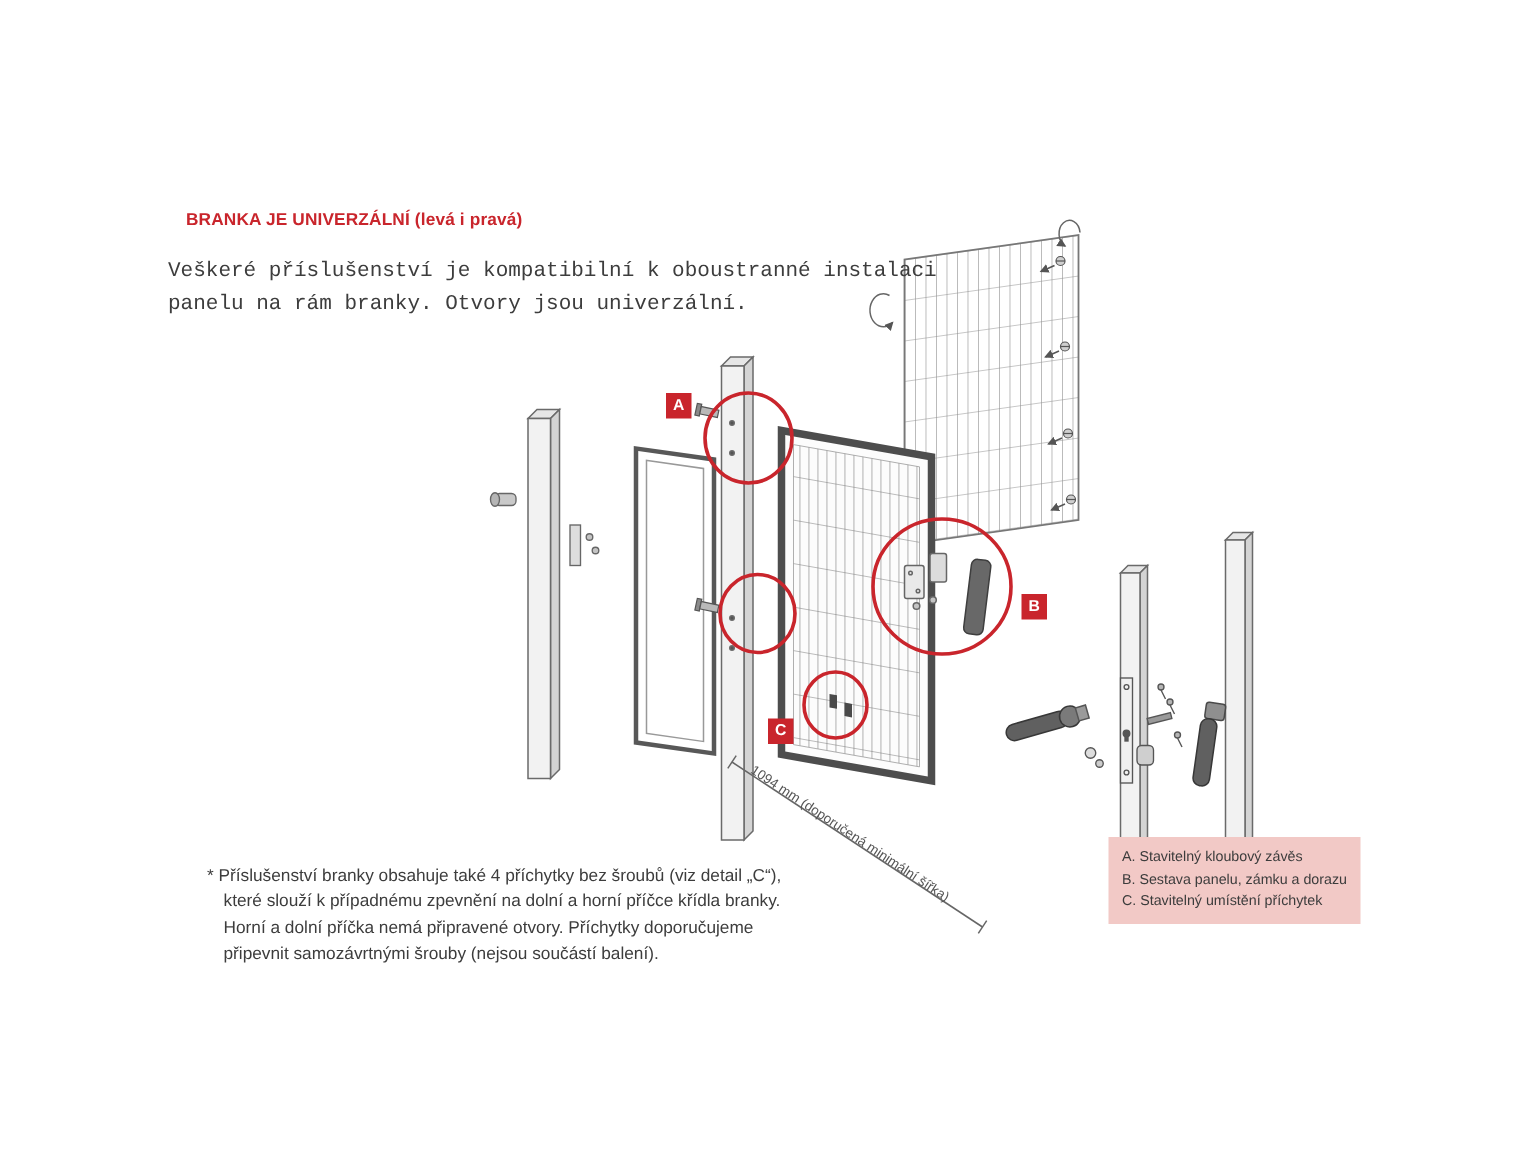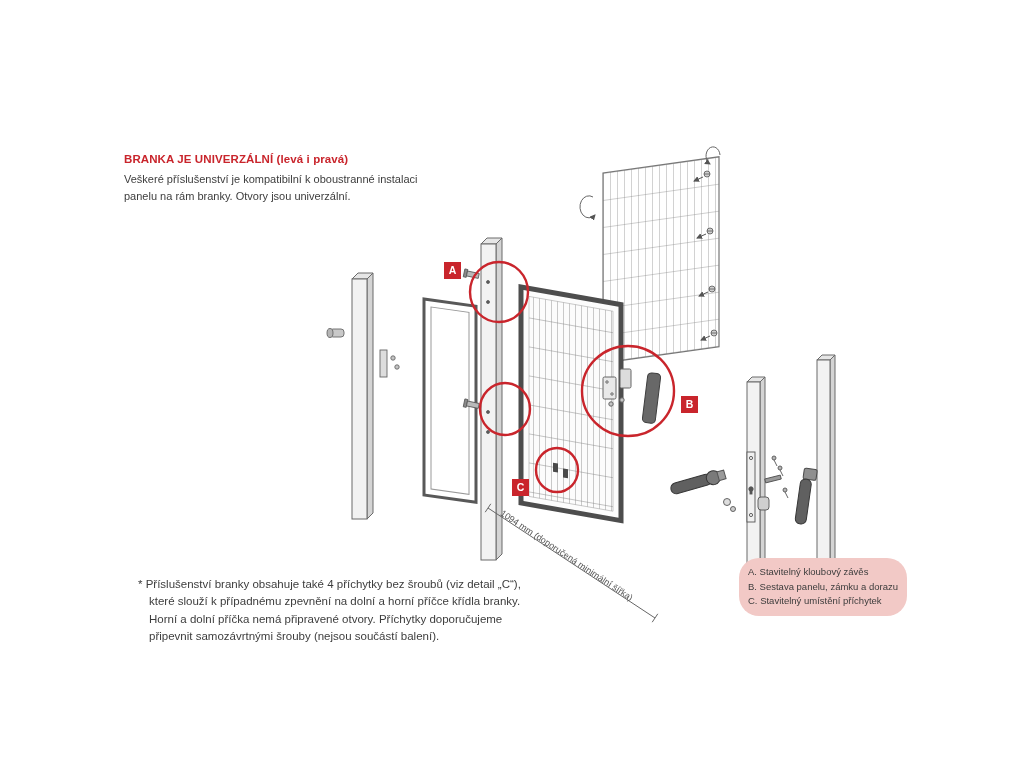--- a/index.html
+++ b/index.html
@@ -6,44 +6,44 @@
   html,body { width:1024px; height:768px; }
   body {
     background:#ffffff;
     font-family:"Liberation Sans", sans-serif;
     position:relative;
     overflow:hidden;
     color:#3d3d3d;
   }
   .abs { position:absolute; }
   .title {
-    left:124px; top:153px;
+    left:124px; top:141px;
     font-size:11.5px; font-weight:bold;
     color:var(--accent,#c9252c);
     letter-spacing:0.1px;
     text-align:center;
   }
   .intro {
-    left:124px; top:171px;
-    font-size:11px; line-height:1.55;
+    left:112px; top:171px;
+    font-size:14px; line-height:1.55;
     white-space:pre-line;
+    font-family:Liberation Mono, monospace;
   }
   .footnote {
     left:138px; top:543px; width:445px;
     font-size:11.5px; line-height:1.5;
     white-space:pre-line;
     padding-left:11px; text-indent:-11px;margin-top:33px;
   }
   .legend {
     left:739px; top:558px; width:168px;
     background:var(--legend-bg,#f2c9c6);
     padding:7px 9px;
     font-size:9.5px; line-height:1.55;
     color:#3c3c3c;
-    border-radius:20px;
   }
   .badge {
     width:17px; height:17px;
     background:var(--accent,#c9252c);
     color:#fff; font-size:10.5px; font-weight:bold;
     display:flex; align-items:center; justify-content:center;
     line-height:1;
   }
   #diagram { left:0; top:0; }
   .hl { fill:none; stroke:var(--accent,#c9252c); stroke-width:2.4px; }

